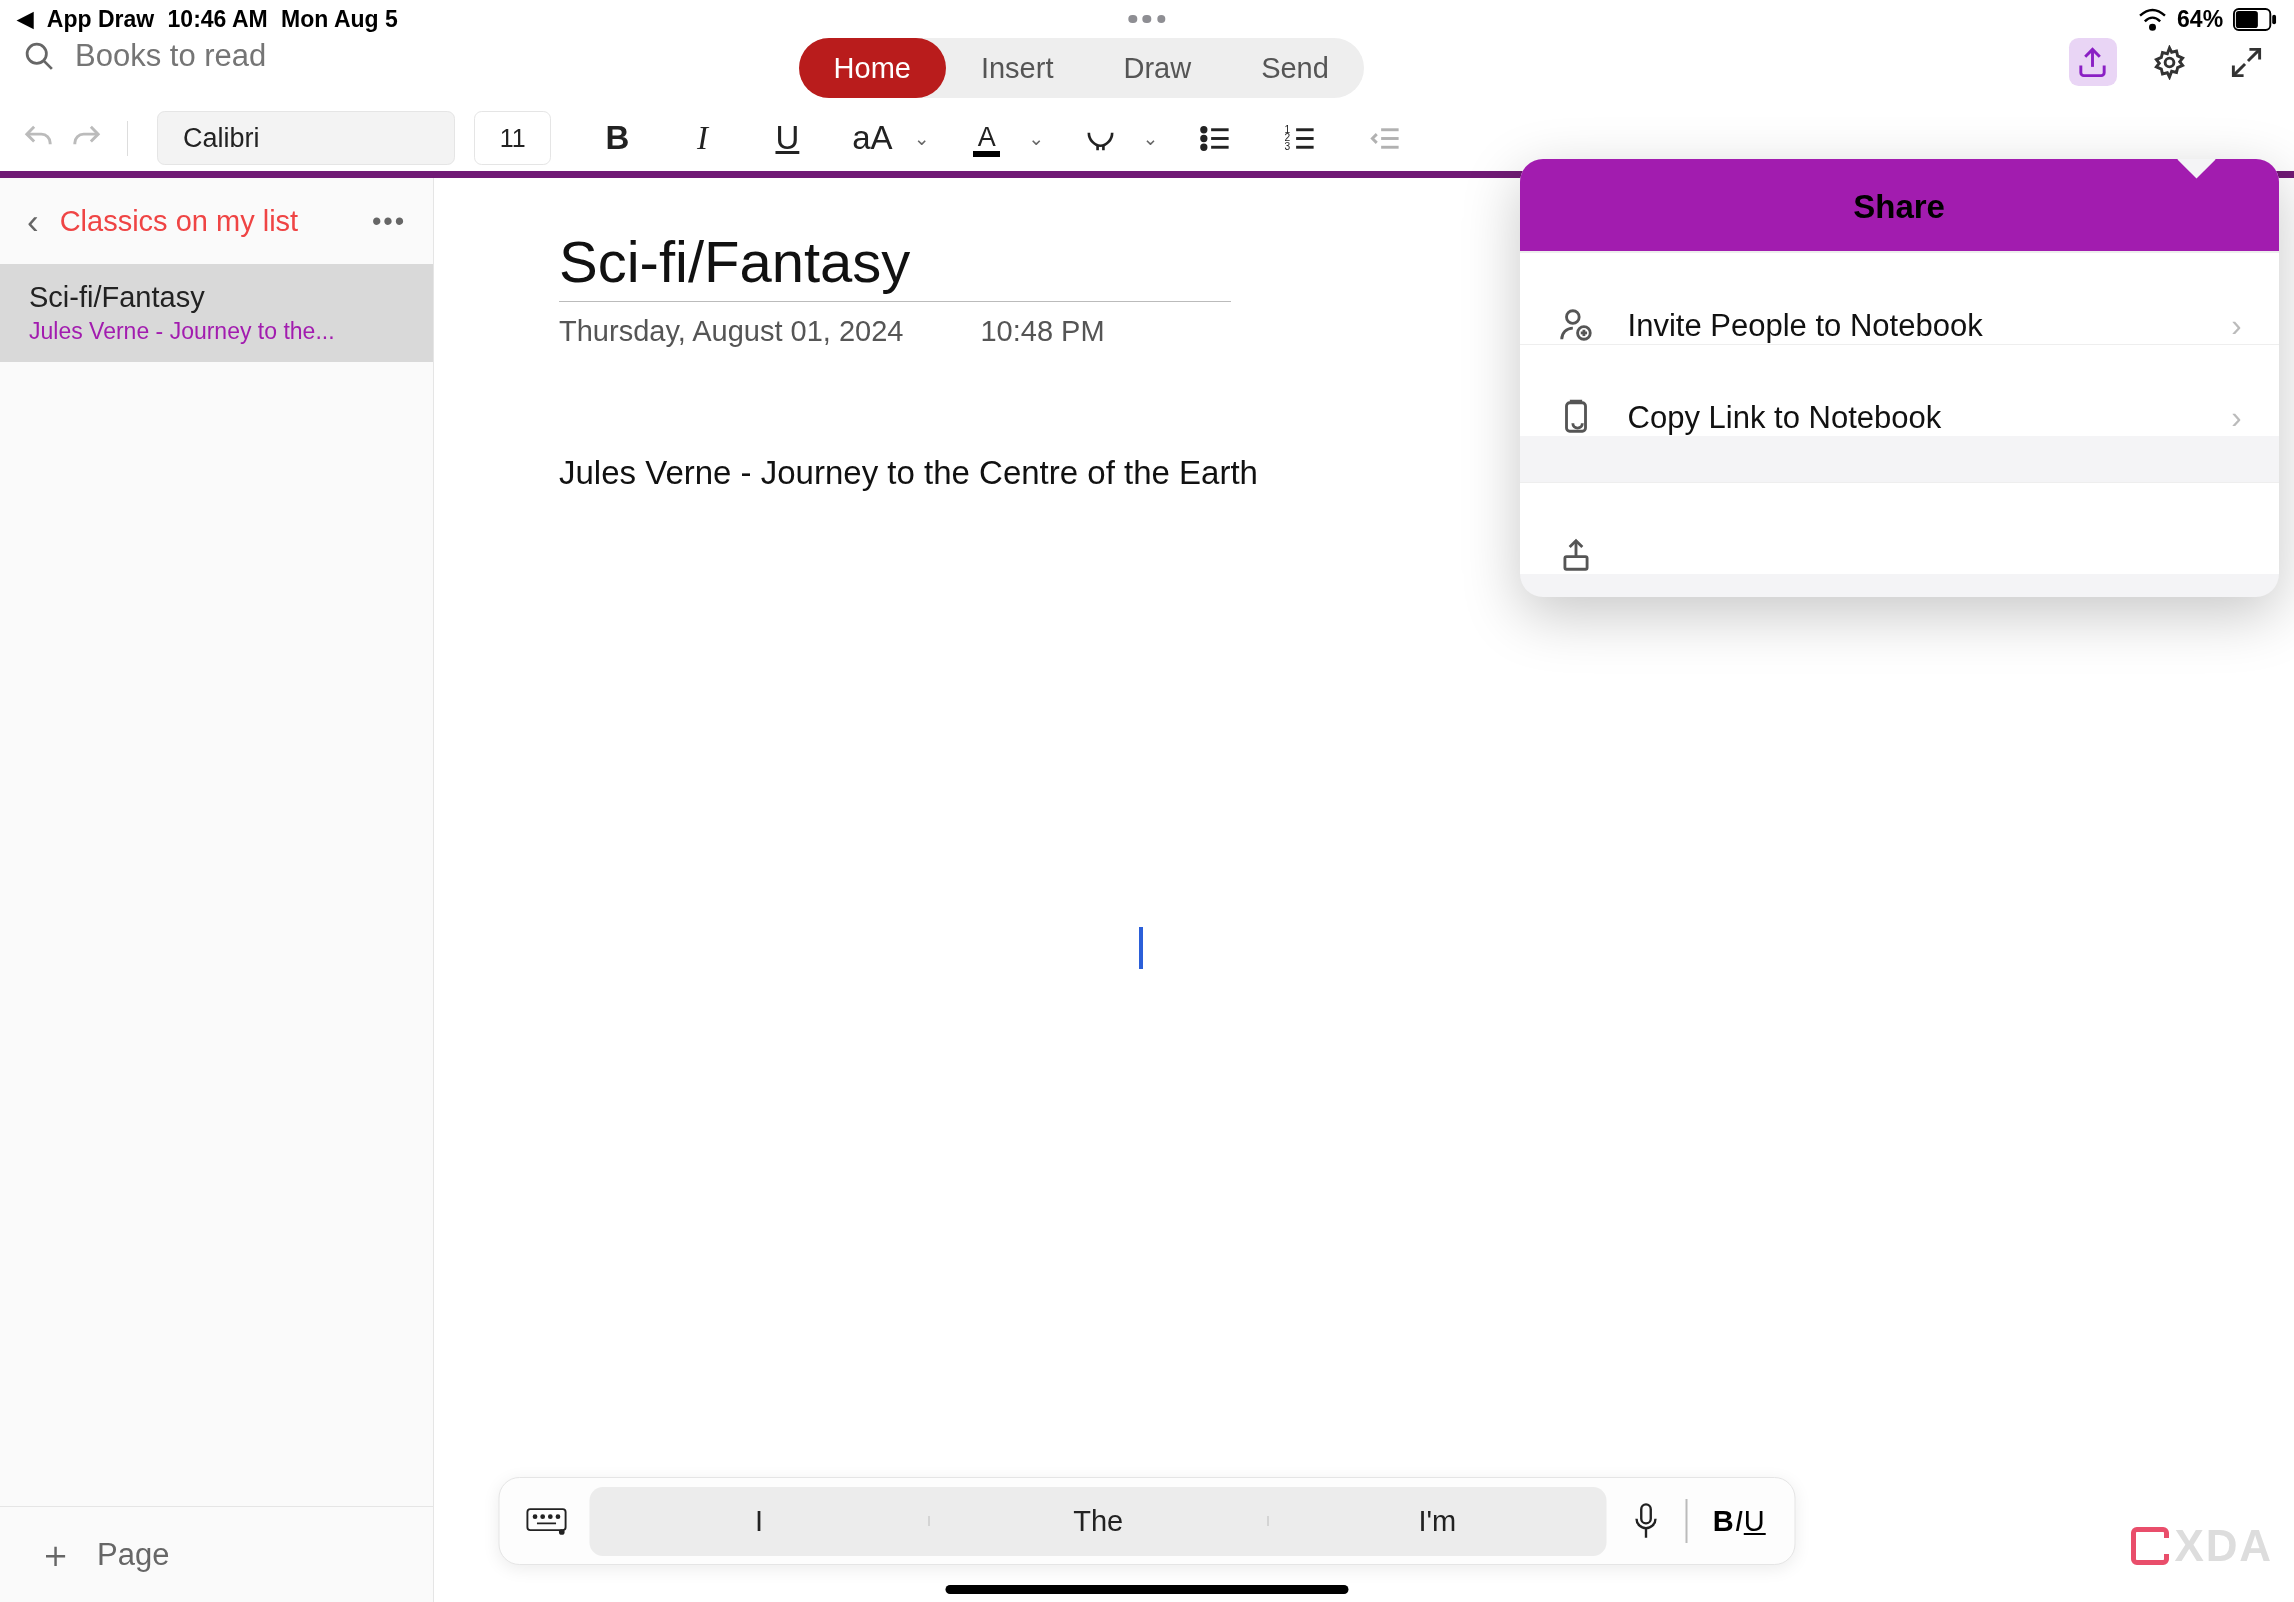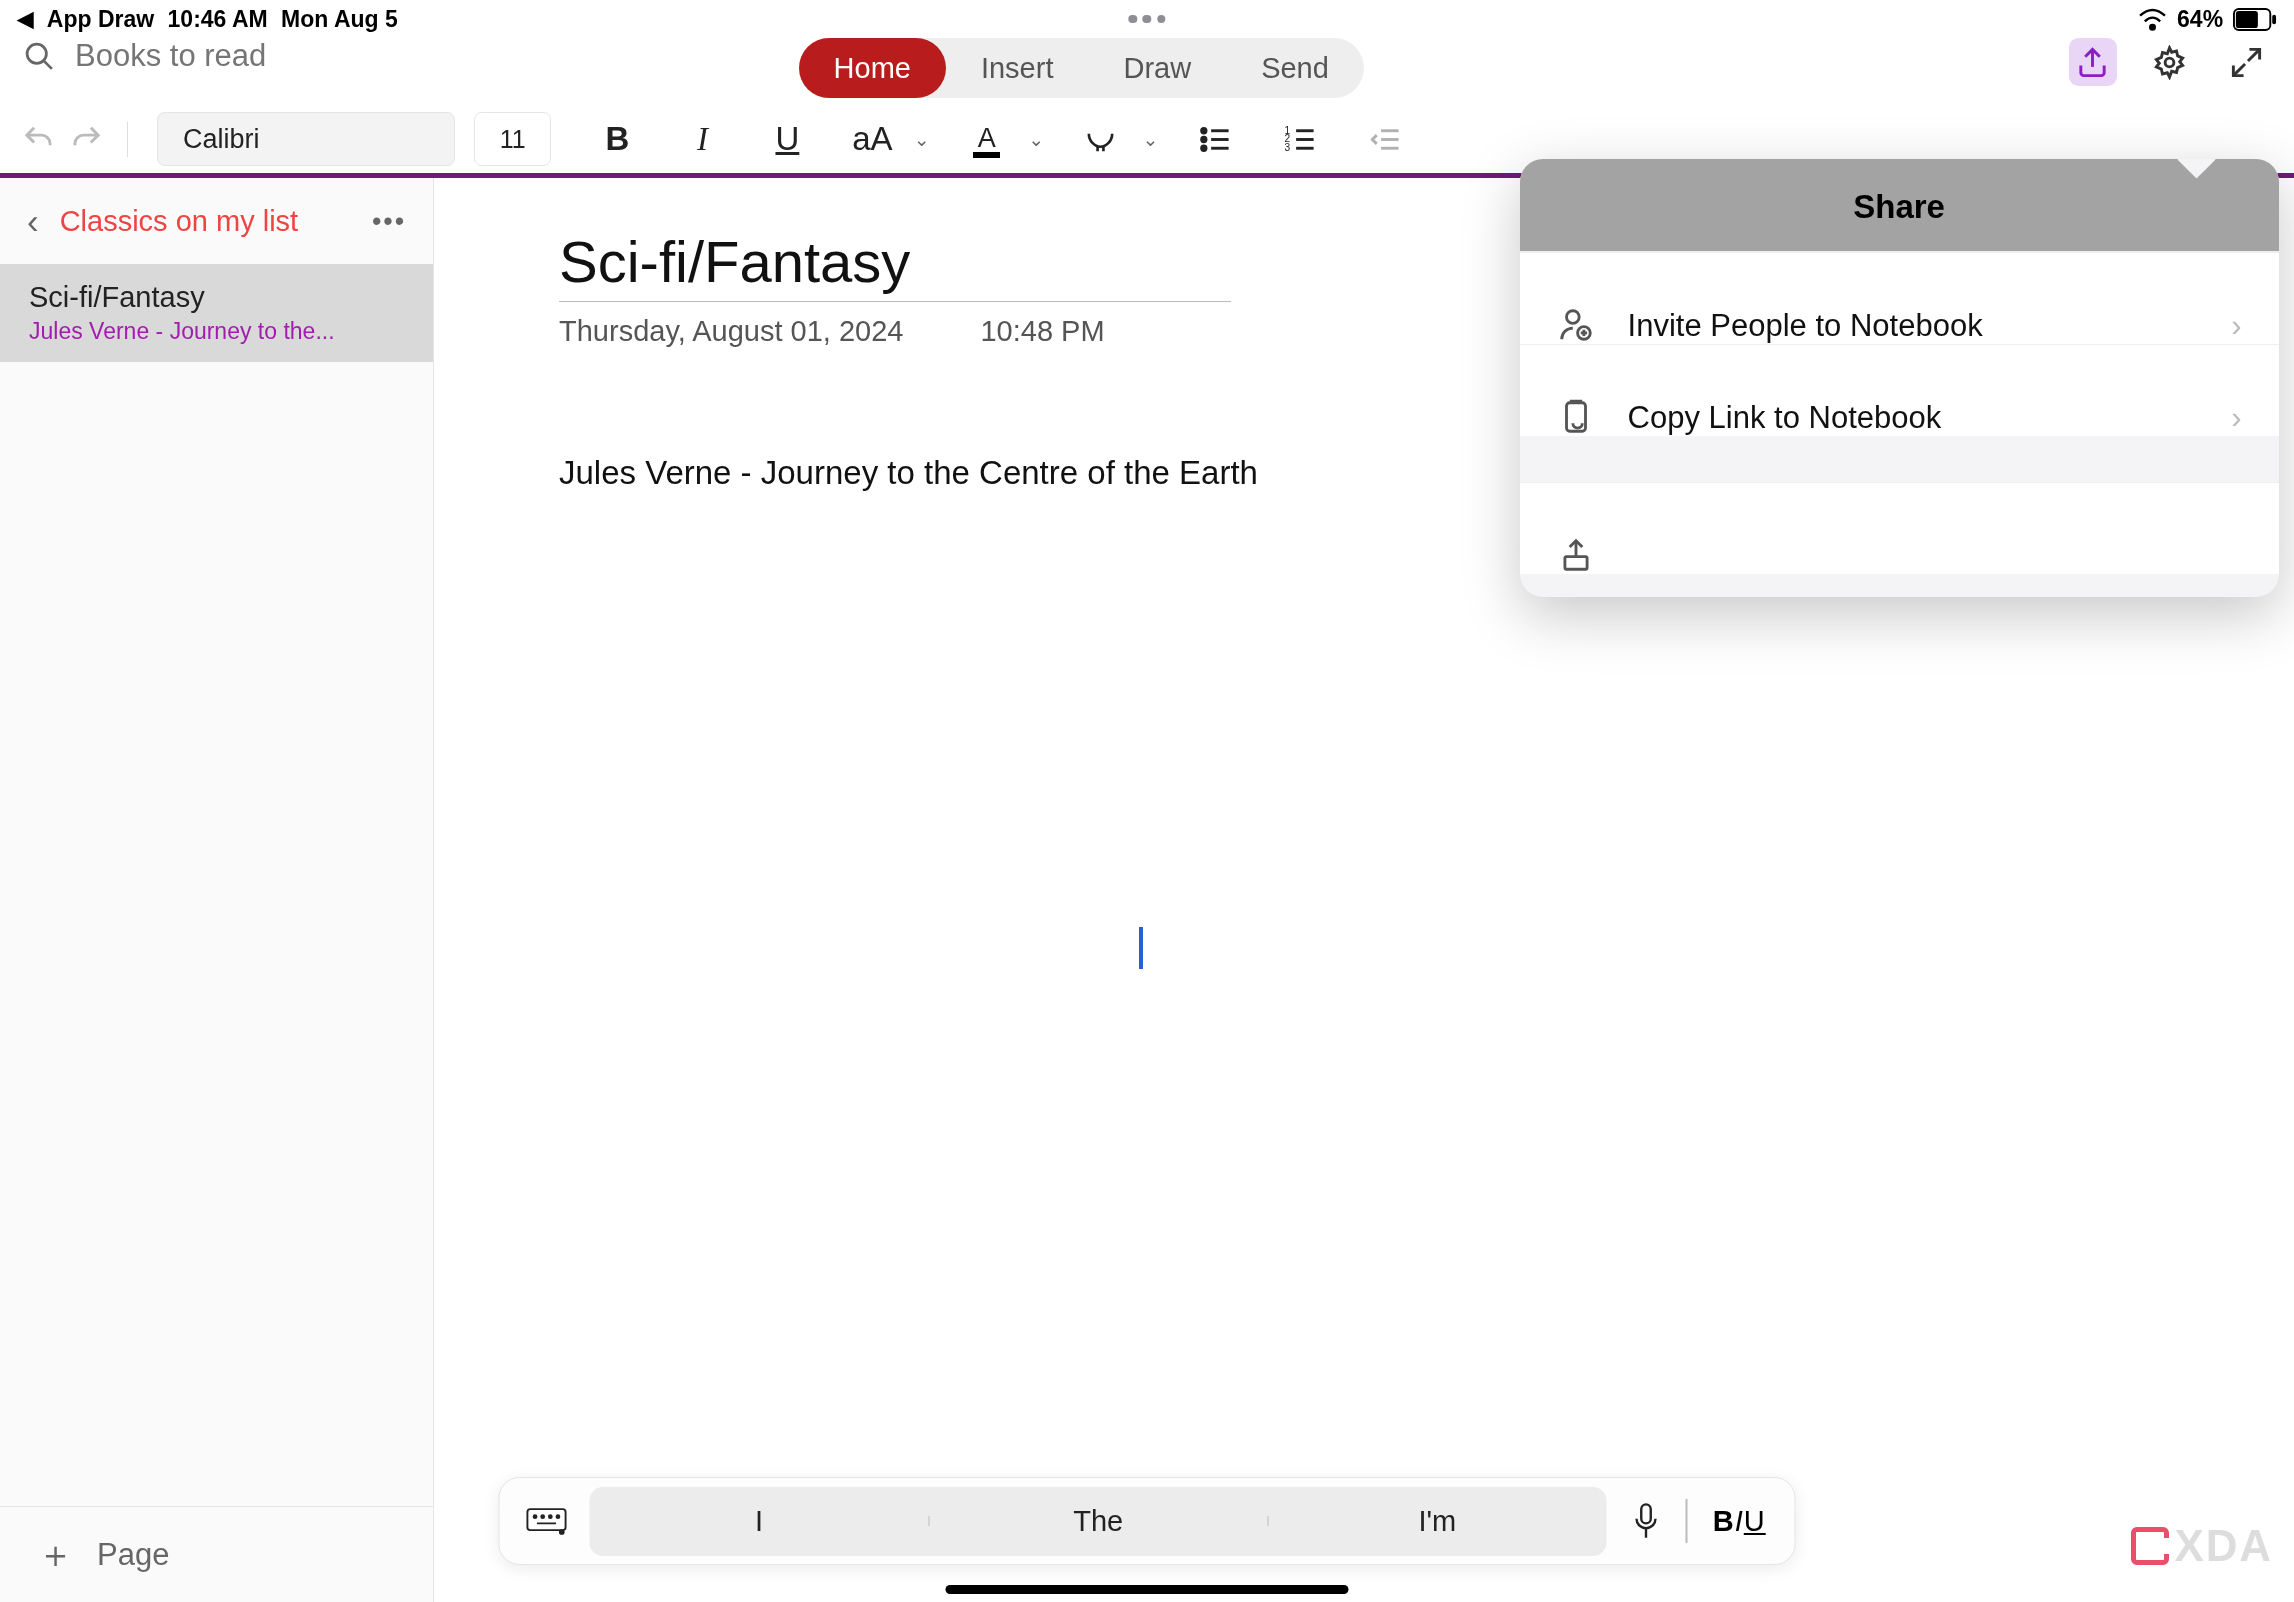--- a/index.html
+++ b/index.html
@@ -21,21 +21,21 @@
 .tab-pill { display: flex; background: #eee; border-radius: 35px; height: 60px; align-items: center; margin: 0 auto; }
 .tab-btn { padding: 0 35px; height: 60px; display:flex; align-items:center; font-size: 29px; color:#555; border-radius:35px; cursor:pointer; }
 .tab-btn.active { background: #b91c1c; color:#fff; font-weight:500; }
 .top-right { display:flex; align-items:center; gap: 29px; margin-left:auto; }
 .icon-btn { width:48px; height:48px; display:flex; align-items:center; justify-content:center; border-radius:9.6px; }
 .icon-btn.share-active { background:#e9d5f5; }
 .icon-btn svg { width:35px; height:35px; stroke:#333; }
 .icon-btn.share-active svg { stroke:#8a1fc4; }
 
 
-.format-bar { height: 73px; display:flex; align-items:center; padding: 0 21px; gap:9.6px; border-bottom:5px solid #701a75; }
+.format-bar { height: 73px; display:flex; align-items:center; padding: 0 21px; gap:9.6px; border-bottom:7px solid #701a75; }
 .undo-redo { display:flex; align-items:center; gap:13.4px; padding-right:23px; border-right:1px solid #ddd; margin-right:19px; }
 .undo-redo svg { width:35px; height:35px; stroke:#bbb; }
 .font-name-box { background:#f3f3f3; border:1px solid #e5e5e5; border-radius:7.7px; height:54px; width:298px; display:flex; align-items:center; padding:0 25px; font-size:27px; color:#222; }
 .font-size-box { border:1px solid #e5e5e5; border-radius:7.7px; height:54px; width:77px; display:flex; align-items:center; justify-content:center; font-size:25px; color:#222; margin-left:9.6px; margin-right:19px;}
 .fmt-btn { width:60px; height:54px; display:flex; align-items:center; justify-content:center; margin:0 7.7px; }
 .fmt-btn svg, .fmt-btn .glyph { width:35px; height:35px; }
 .glyph { font-size:33px; color:#222; font-weight:400; display:inline-flex; align-items:center; justify-content:center;}
 .chev { font-size:19px; color:#666; margin-left:-5.8px; margin-right:9.6px;}
 .fontcolor-box { display:flex; flex-direction:column; align-items:center; }
 .fontcolor-box .ubar { width:27px; height:5.8px; background:#000; margin-top:-3.8px; }
@@ -55,21 +55,21 @@
 
 .canvas { flex:1; background:#fff; position:relative; padding: 50px 0 0 125px; }
 .page-title { font-size:58px; font-weight:400; color:#111; border-bottom:1.9px solid #bbb; display:inline-block; padding-bottom:5.8px; min-width:672px;}
 .page-meta { display:flex; gap:77px; font-size:29px; color:#555; margin-top:13.4px; }
 .page-body { font-size:33px; color:#111; margin-top:106px; }
 .cursor { position:absolute; left:705px; top:749px; width:3.8px; height:42px; background:#2b5fd9; }
 
 
 .popover { position:absolute; right:15.4px; top:-19px; width:759px; background:#f4f4f6; border-radius:23px; box-shadow: 0 17.3px 58px rgba(0,0,0,0.22); overflow:hidden; z-index:20;}
 .popover::before { content:''; position:absolute; top:-13.4px; right:69px; width:27px; height:27px; background:#f4f4f6; transform:rotate(45deg); }
-.popover-title { text-align:center; font-size:33px; font-weight:700; padding:29px 0 25px; background:#a3a3a3; border-bottom:1px solid #eee;}
+.popover-title { text-align:center; font-size:33px; font-weight:700; padding:29px 0 25px; background:#a21caf; border-bottom:1px solid #eee;}
 .popover-row { background:#fff; height:92px; display:flex; align-items:flex-end; padding:0 37px; gap:33px; border-top:1px solid #eee; }
 .popover-row:first-of-type { border-top:none;}
 .popover-group-gap { height:46px; background:#f4f4f6; }
 .popover-row .lbl { font-size:31px; color:#111; flex:1; }
 .popover-row svg.lead { width:38px; height:38px; stroke:#555; }
 .popover-row .chev-r { font-size:31px; color:#bbb; }
 .popover-bottom-pad { height:23px; }
 
 
 .kbd-bar { position:absolute; bottom:37px; left:50%; transform:translateX(-50%); width:1297px; height:88px; background:#fdfdfd; border:1px solid #e5e5e5; border-radius:21px; display:flex; align-items:center; padding:0 13.4px; box-shadow:0 3.8px 17.3px rgba(0,0,0,0.08);}

